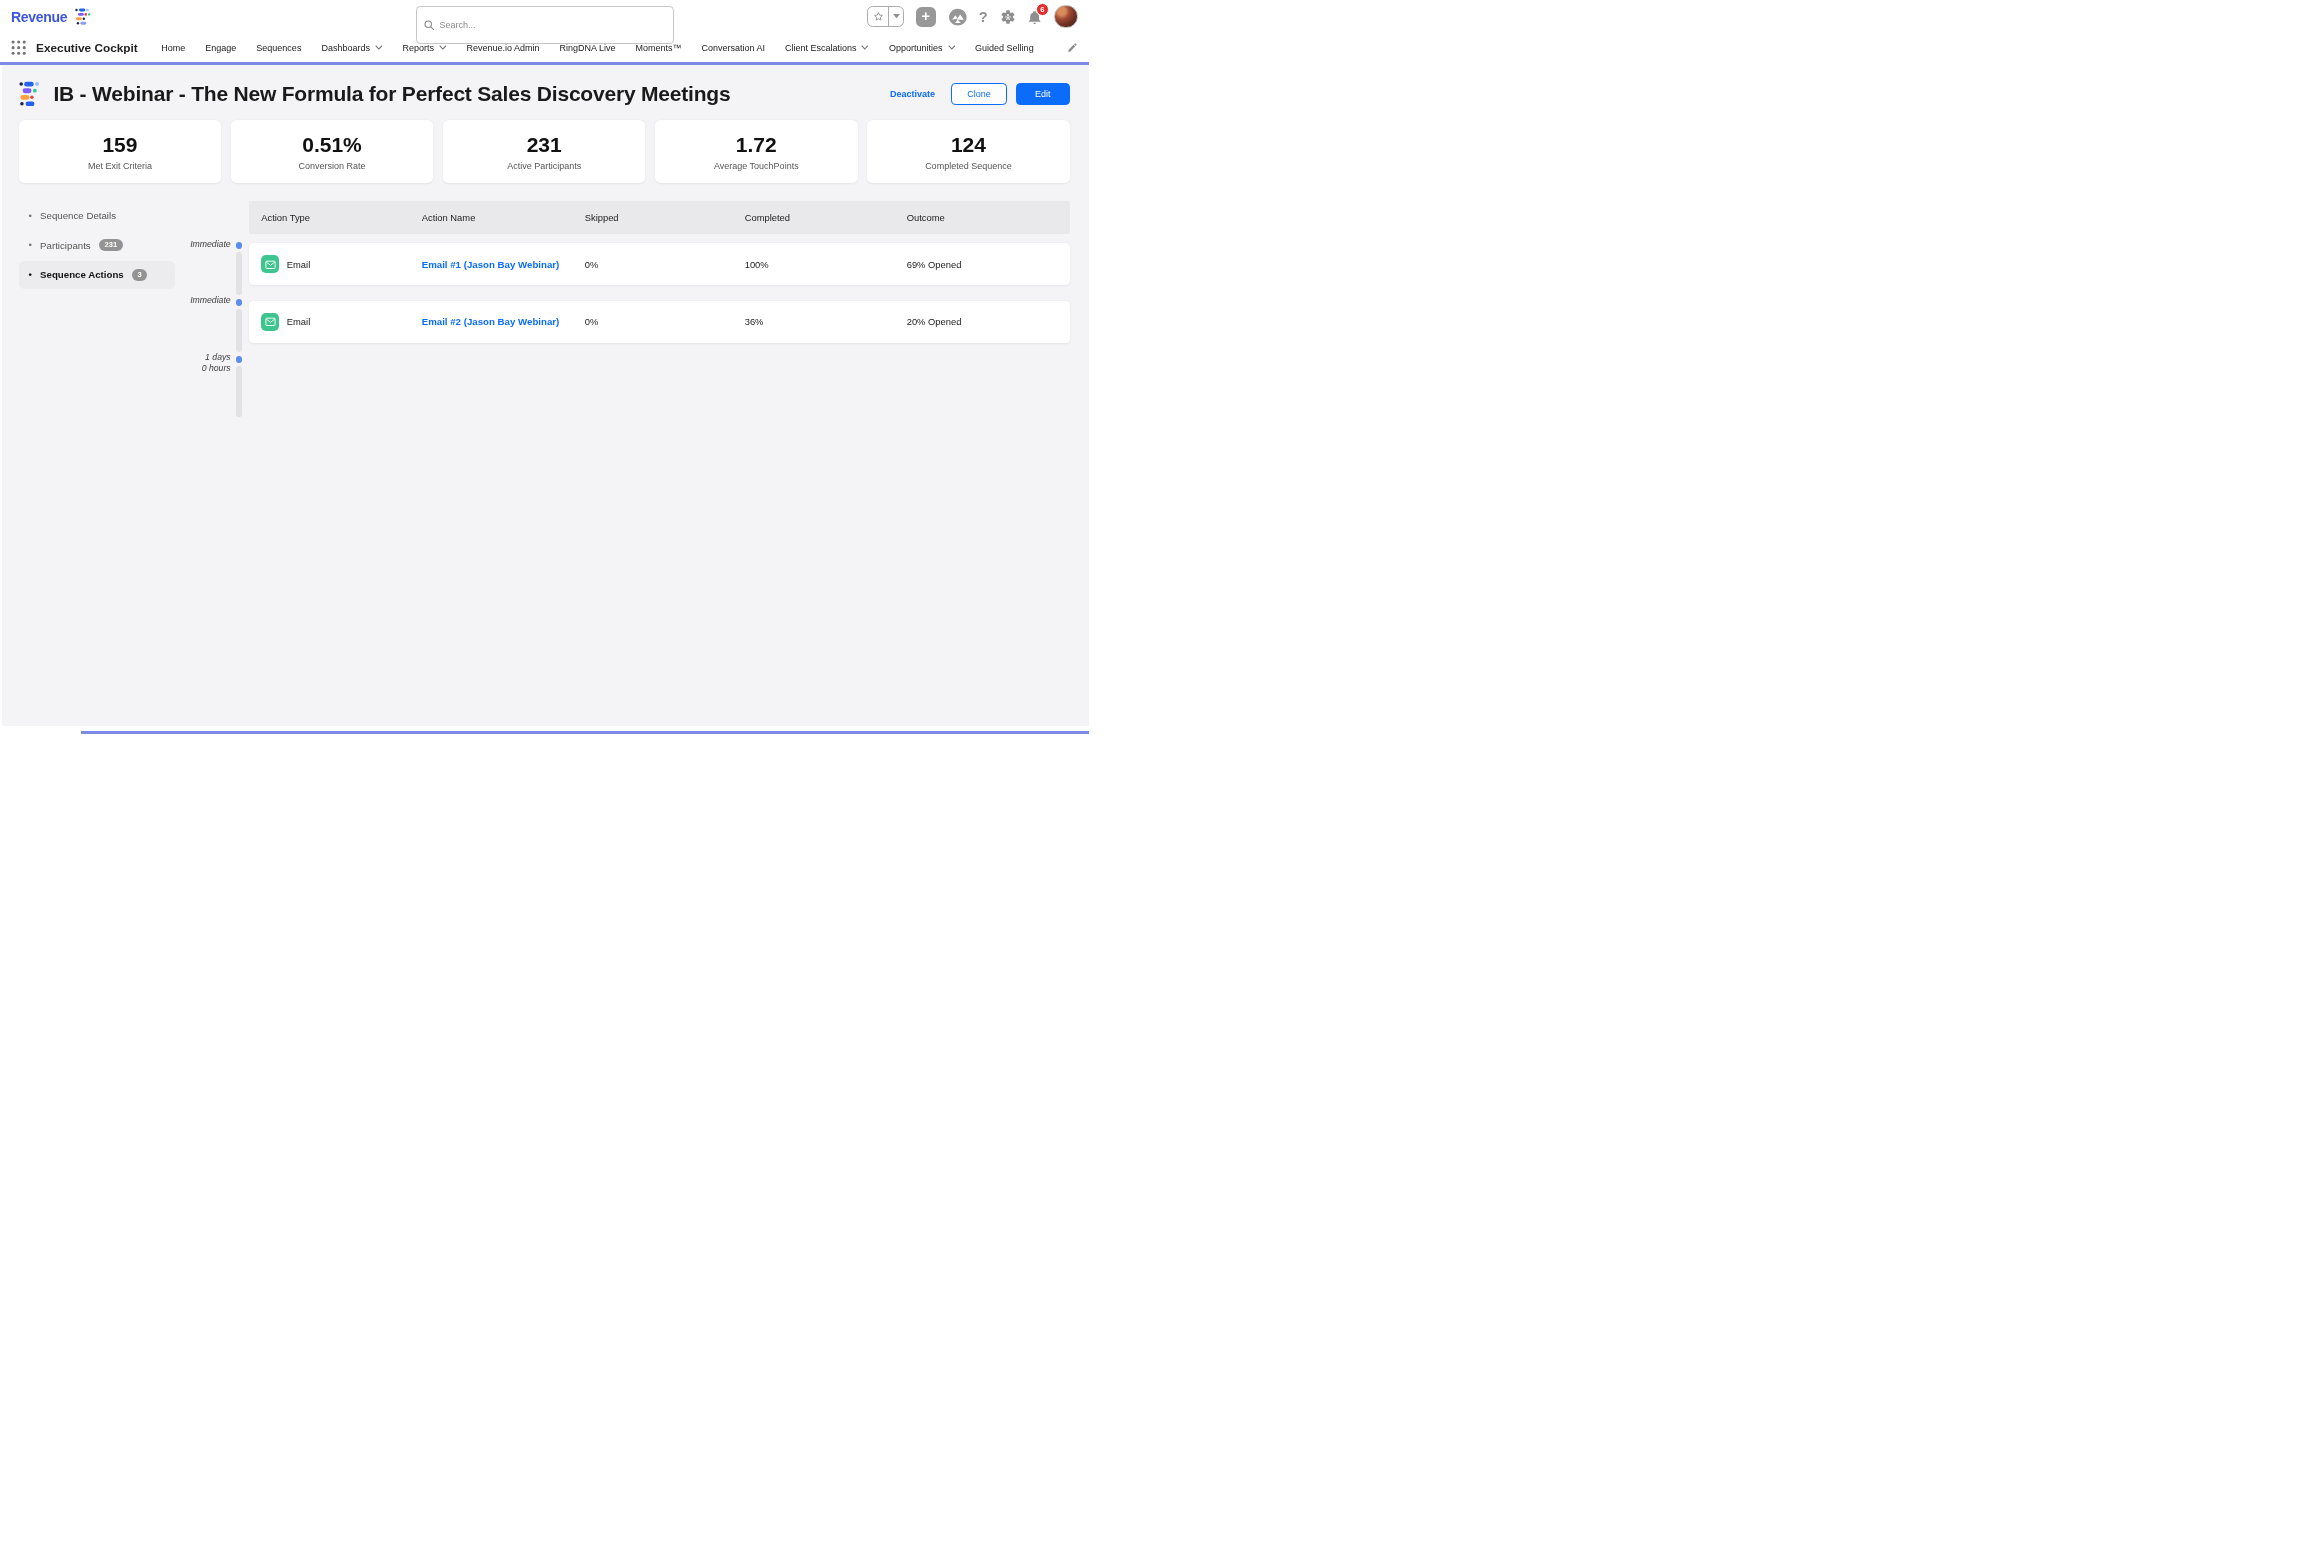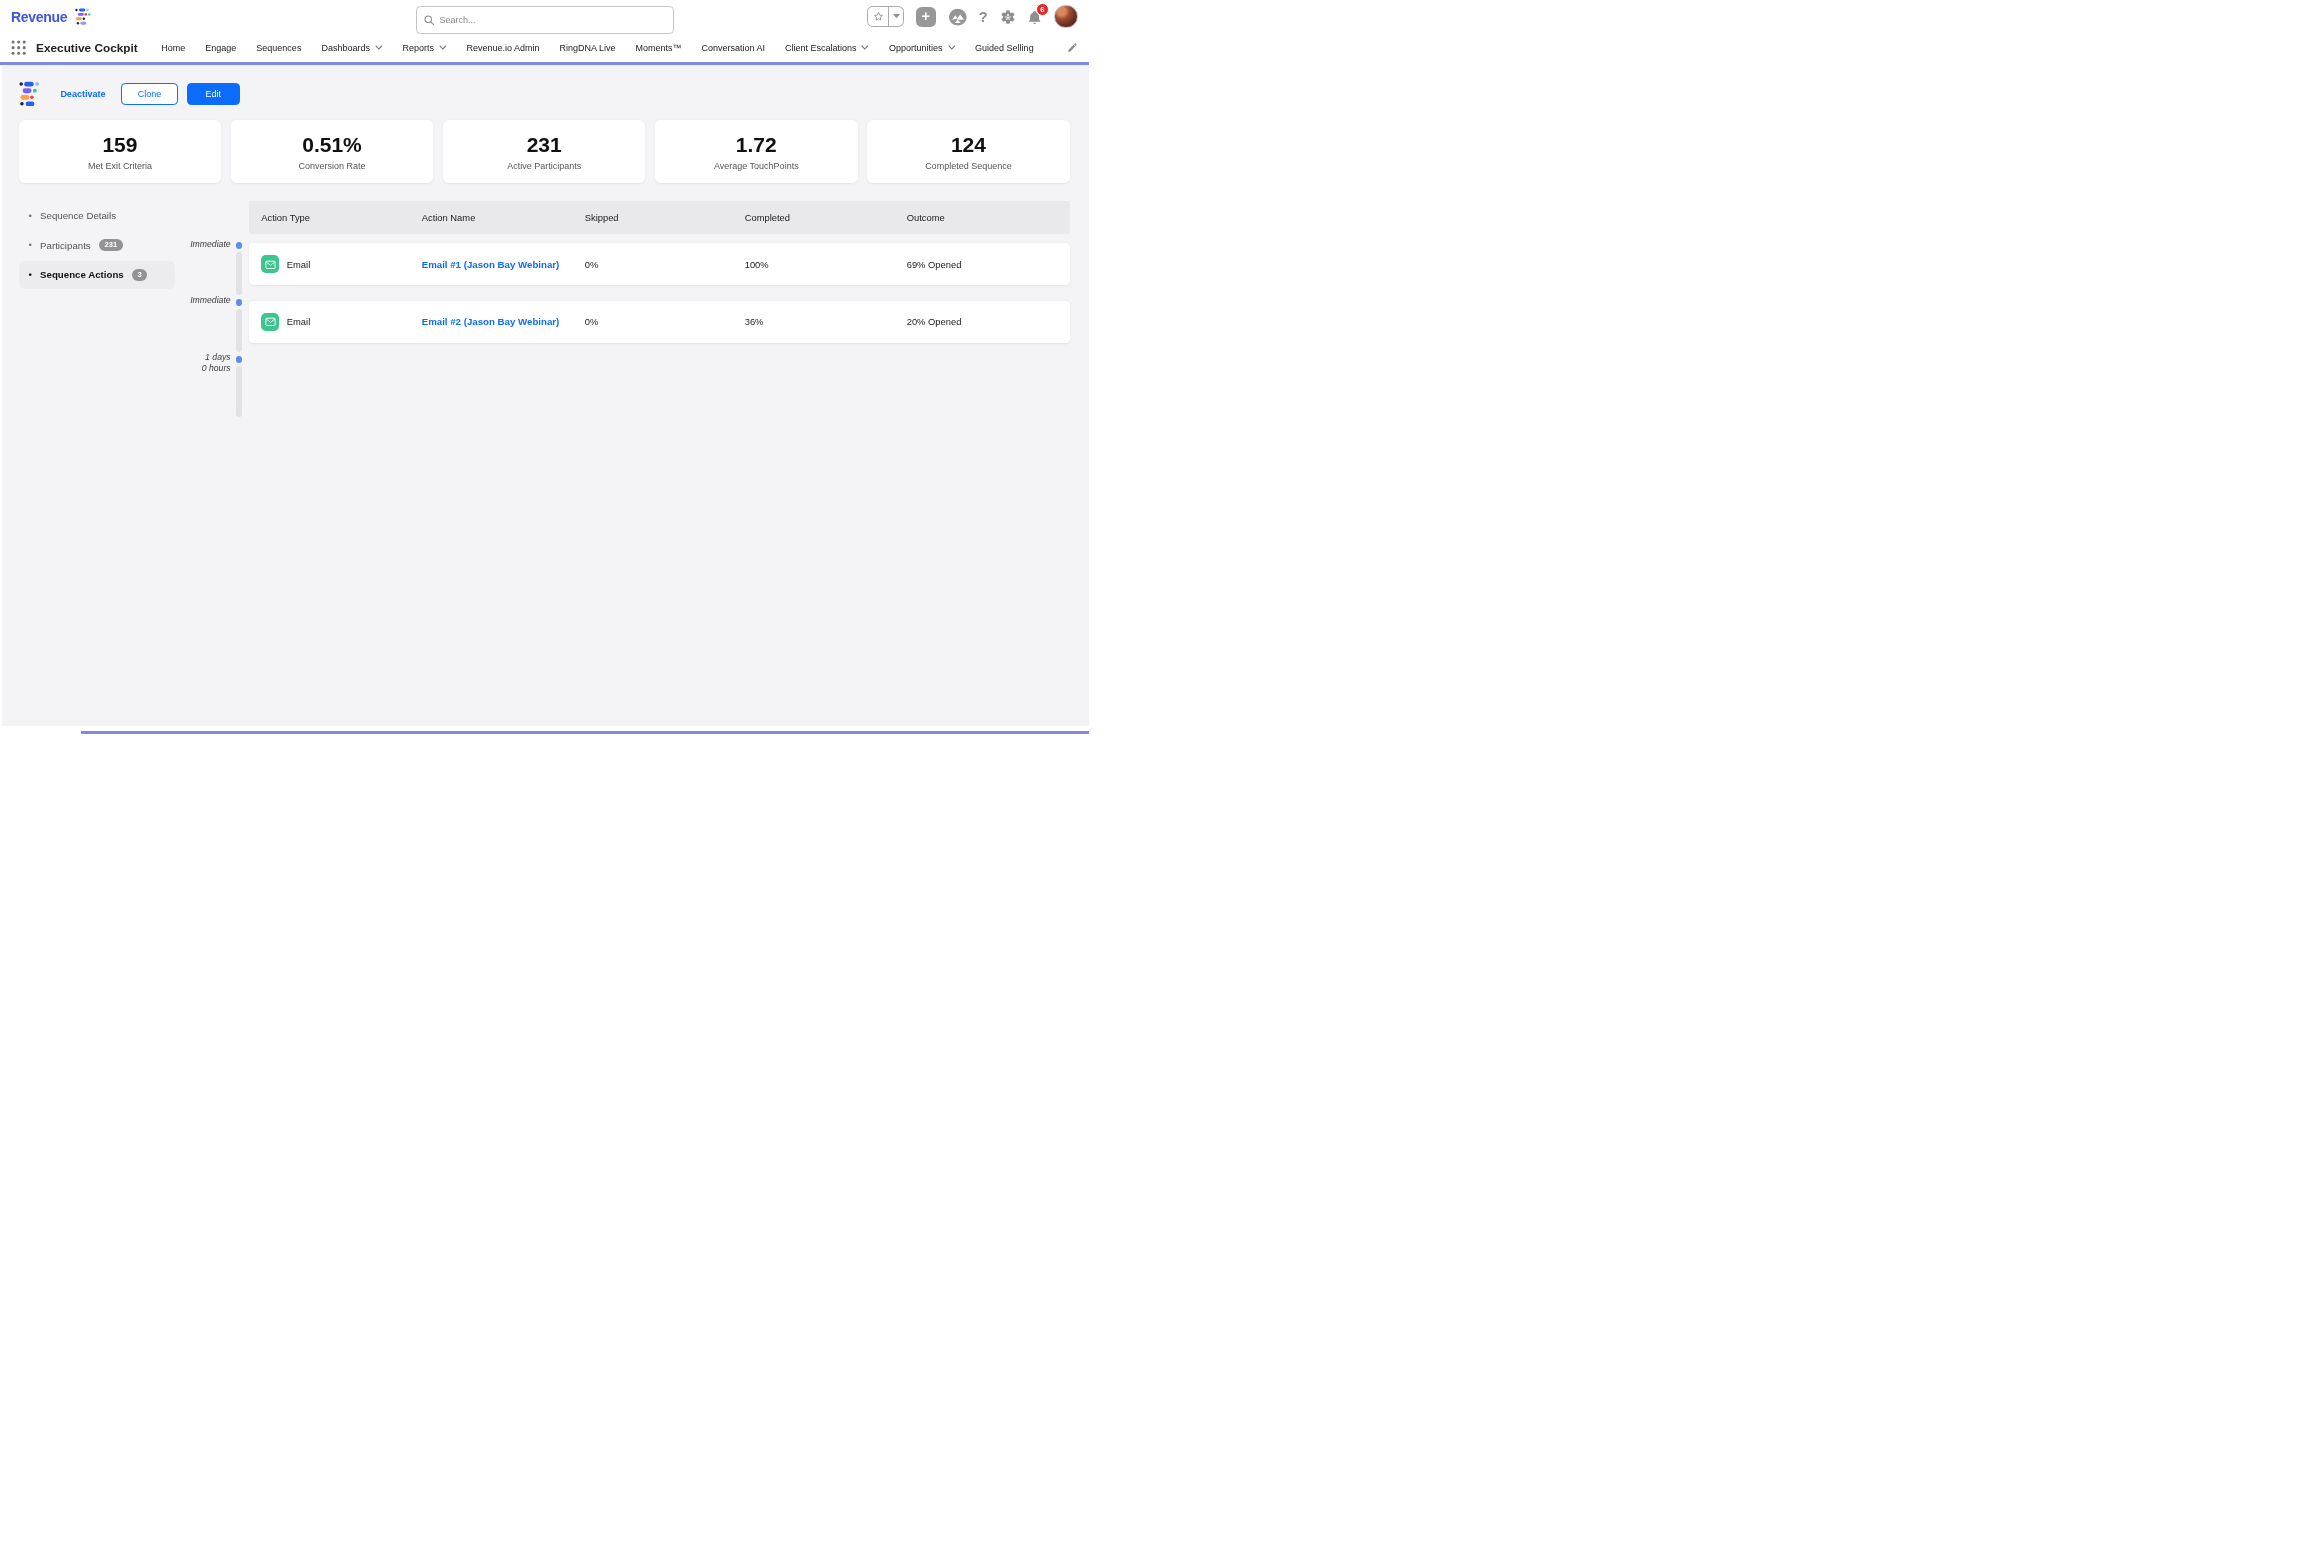--- a/index.html
+++ b/index.html
@@ -4,21 +4,21 @@
 <style>
   * { margin:0; padding:0; box-sizing:border-box; }
   html,body { width:1089px; height:734px; font-family:"Liberation Sans", sans-serif; background:#fff; overflow:hidden; }
   .app { position:relative; width:1089px; height:734px; display:flex; flex-direction:column; }
 
   
   .gheader { height:33px; background:#fff; display:flex; align-items:center; padding:0 11px; position:relative; flex:0 0 auto; }
   .logo { display:flex; align-items:center; gap:8px; }
   .logo-word { font-size:14px; font-weight:800; color:#3d56e0; letter-spacing:-0.3px; }
   .search-wrap { position:absolute; left:50%; top:6.3px; transform:translateX(-50%); width:258px; }
-  .search-box { width:100%; height:28px; border:0.7px solid #c6c6c6; border-radius:4.2px; background:#fff; display:flex; align-items:center; padding:0 7px; gap:5.6px; }
+  .search-box { width:100%; height:38px; border:0.7px solid #c6c6c6; border-radius:4.2px; background:#fff; display:flex; align-items:center; padding:0 7px; gap:5.6px; }
   .search-box input { border:none; outline:none; flex:1; font-size:9px; color:#444; font-family:"Liberation Sans",sans-serif; background:transparent; }
   .search-box input::placeholder { color:#8a8a8a; }
   .hdr-right { margin-left:auto; display:flex; align-items:center; gap:11.8px; }
   .fav-combo { display:flex; border:0.7px solid #ababab; border-radius:5.6px; overflow:hidden; height:21px; }
   .fav-star { width:21px; display:flex; align-items:center; justify-content:center; border-right:0.7px solid #ababab; }
   .fav-caret { width:14px; display:flex; align-items:center; justify-content:center; }
   .sq-btn { width:20px; height:20px; border-radius:5.6px; background:#989898; color:#fff; display:flex; align-items:center; justify-content:center; font-size:14.6px; font-weight:700; line-height:1; }
   .ic { color:#8e8e8e; display:flex; align-items:center; justify-content:center; }
   .qmark { font-size:14.6px; font-weight:700; color:#8e8e8e; }
   .bell-wrap { position:relative; }
@@ -235,20 +235,21 @@
         <circle cx="3" cy="4" r="2.4" fill="#16244d"></circle>
           <rect x="7" y="1" width="13" height="6.5" rx="3.2" fill="#2563eb"></rect>
           <circle cx="24.5" cy="4" r="2.6" fill="#8fc0fd"></circle>
         <rect x="5" y="10" width="12" height="6.5" rx="3.2" fill="#7c5cfc"></rect>
           <circle cx="21.5" cy="13.2" r="2.6" fill="#2ecc8f"></circle>
         <rect x="2" y="19" width="12" height="6.5" rx="3.2" fill="#ff9f43"></rect>
           <circle cx="17.5" cy="22.2" r="2.4" fill="#e8443c"></circle>
         <circle cx="4" cy="31" r="2.4" fill="#16244d"></circle>
           <rect x="9" y="27.8" width="12" height="6.5" rx="3.2" fill="#2563eb"></rect>
       </svg>
+      <h1 class="page-title">IB - Webinar - The New Formula for Perfect Sales Discovery Meetings</h1>
       <div class="title-actions">
         <span class="lnk-btn">Deactivate</span>
         <button class="outline-btn">Clone</button>
         <button class="solid-btn">Edit</button>
       </div>
     </div>
 
     <div class="stats-row">
         <div class="stat-card">
           <div class="stat-value">159</div>

